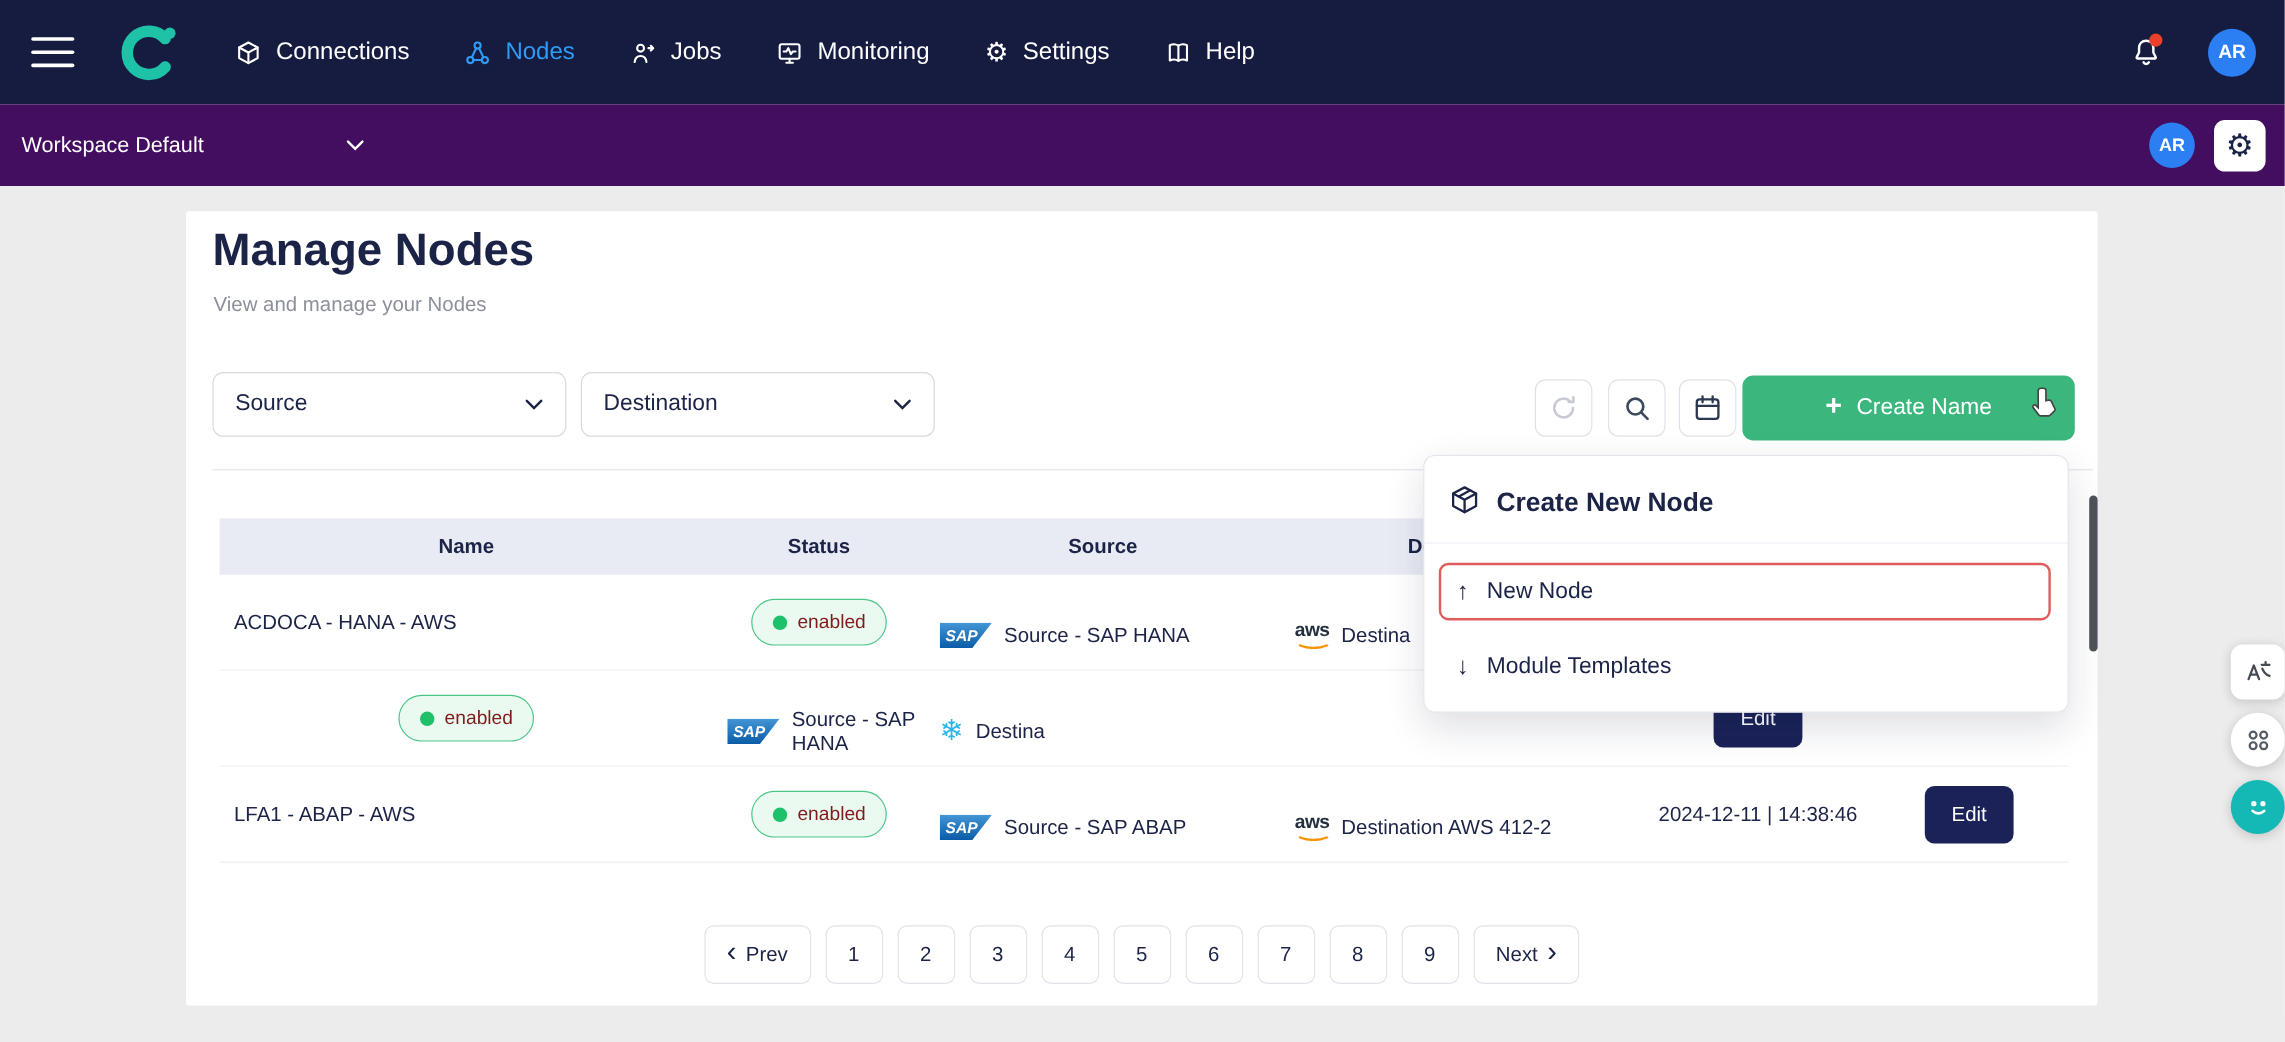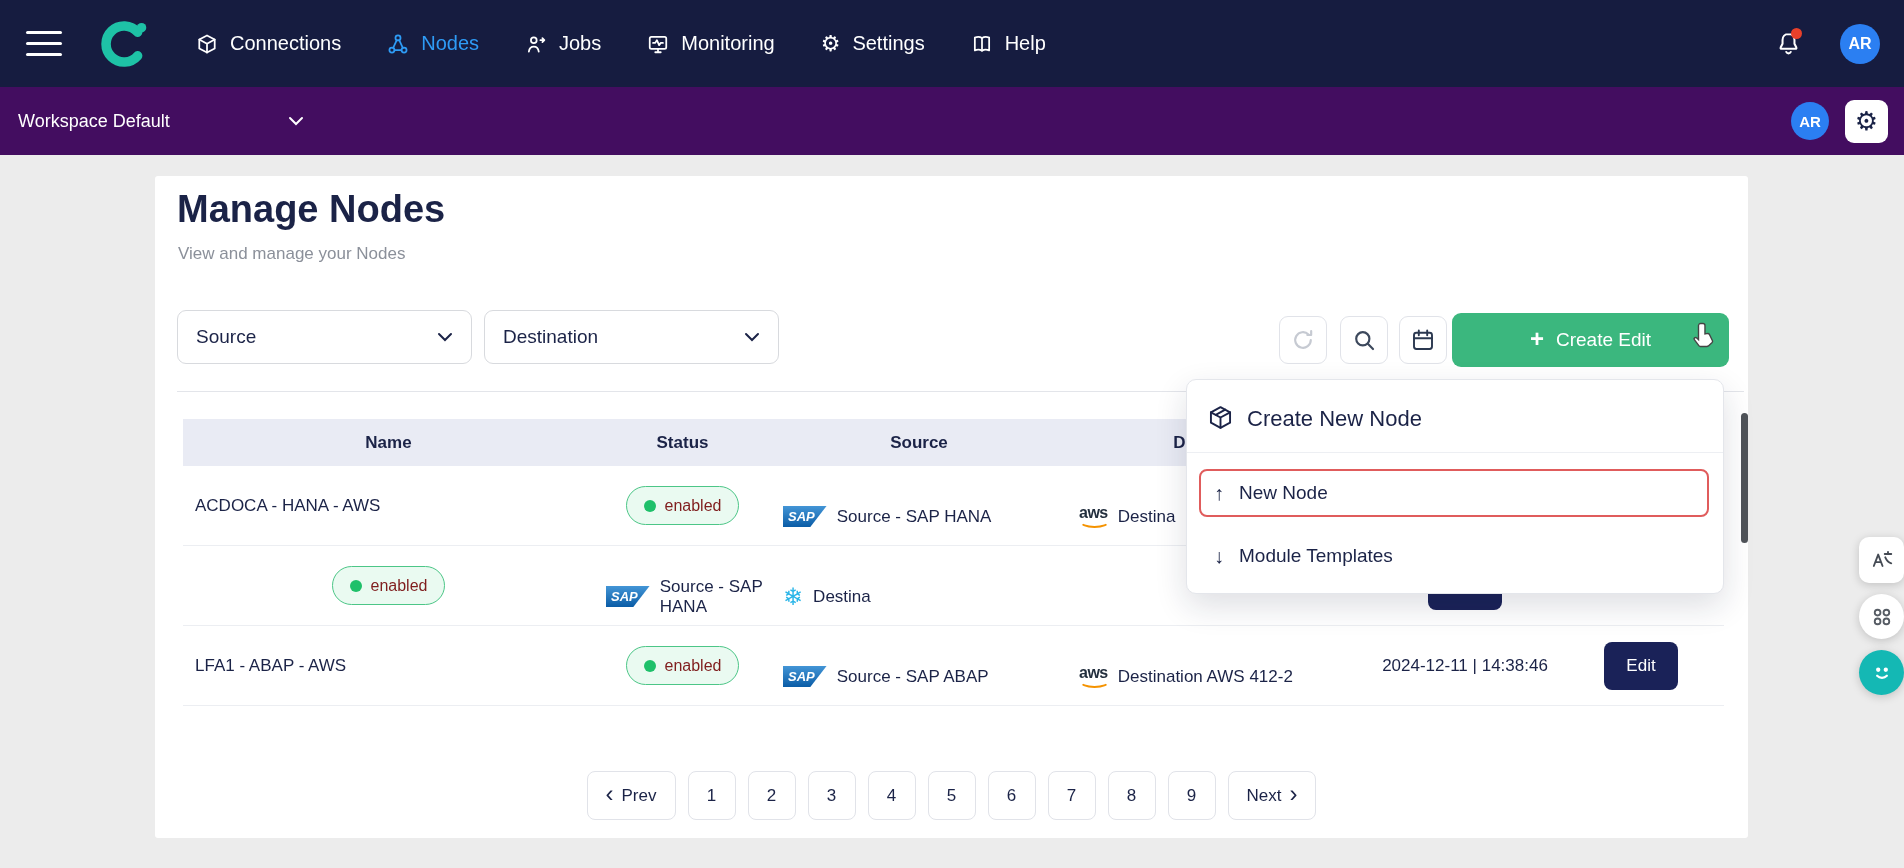--- a/index.html
+++ b/index.html
@@ -82,21 +82,21 @@
     background: var(--accent-green, #3bb77e);
     border:none; border-radius:9px; color:#fff; font-size:19px;
     display:flex; align-items:center; justify-content:center; gap:12px;
     cursor:pointer; font-family:inherit;
   }
   .create-btn .plus { font-size:24px; font-weight:bold; margin-top:-3px; }
 
   .divider { position:absolute; left:22px; right:4px; top:215px; border-top:1px solid #e3e5ea; }
 
   
-  .table { position:absolute; left:28px; top:243px; width:1541px; font-size:17px; color:#1b2347; }
+  .table { position:absolute; left:28px; top:256px; width:1541px; font-size:17px; color:#1b2347; }
   .t-head, .t-row { display:grid; grid-template-columns:411px 177px 296px 305px 186px 166px; align-items:center; }
   .t-head { background:#e9ebf4; height:47px; font-weight:bold; }
   .t-head > div { text-align:center; }
   .t-row { height:80px; border-bottom:1px solid #eceef2; background:#fff; }
   .cell-name { padding-left:12px; }
   .cell-status { display:flex; justify-content:center; }
   .cell-source, .cell-dest { display:flex; align-items:center; gap:10px; padding-left:12px;margin-top:22px; }
   .cell-updated { text-align:center; }
   .cell-action { display:flex; justify-content:center; }
 
@@ -140,21 +140,21 @@
   .pg-chev { font-size:24px; line-height:1; margin-top:-3px; }
 
   
   .create-menu {
     position:absolute; left:1186px; top:379px; width:538px;
     background:#fff; border:1px solid #e4e6eb; border-radius:10px;
     box-shadow:0 12px 32px rgba(20,25,60,.14);
     padding:20px 18px 14px; z-index:50;
   }
   .menu-header { display:flex; align-items:center; gap:13px; padding-left:2px; height:38px; }
-  .menu-title { font-size:22px; font-weight:normal; color:#1b2347; }
+  .menu-title { font-size:22px; font-weight:bold; color:#1b2347; }
   .menu-divider { border-top:1px solid #edeff3; margin:14px -18px 0; }
   .menu-item { display:flex; align-items:center; gap:15px; font-size:19px; color:#1b2347; cursor:pointer; }
   .menu-item .ar { font-size:20px; line-height:1; }
   .menu-item-new {
     height:48px; border:2px solid var(--alert-red, #e05c5c); border-radius:8px;
     margin:16px -4px 0 -6px; padding-left:13px;
   }
   .menu-item-templates { height:46px; margin-top:16px; padding-left:9px; }
 
   .cursor-hand { position:absolute; left:1692px; top:321px; z-index:60; pointer-events:none; }
@@ -299,21 +299,21 @@
   </div>
   <div class="icon-btn" id="calendar-btn">
     <svg width="24" height="24" viewBox="0 0 20 20" fill="none" stroke="#2b3850" stroke-width="1.6" stroke-linecap="round" stroke-linejoin="round">
         <rect x="2.5" y="4" width="15" height="13.5" rx="2"></rect>
         <path d="M2.5 8.5h15M6.5 2v4M13.5 2v4"></path>
       </svg>
   </div>
 
   <button class="create-btn">
     <span class="plus">+</span>
-    <span>Create Edit</span>
+    <span>Create Name</span>
   </button>
 
   <div class="divider"></div>
 
   <div class="table">
     <div class="t-head">
       <div>Name</div>
       <div>Status</div>
       <div>Source</div>
       <div>Destination</div>

